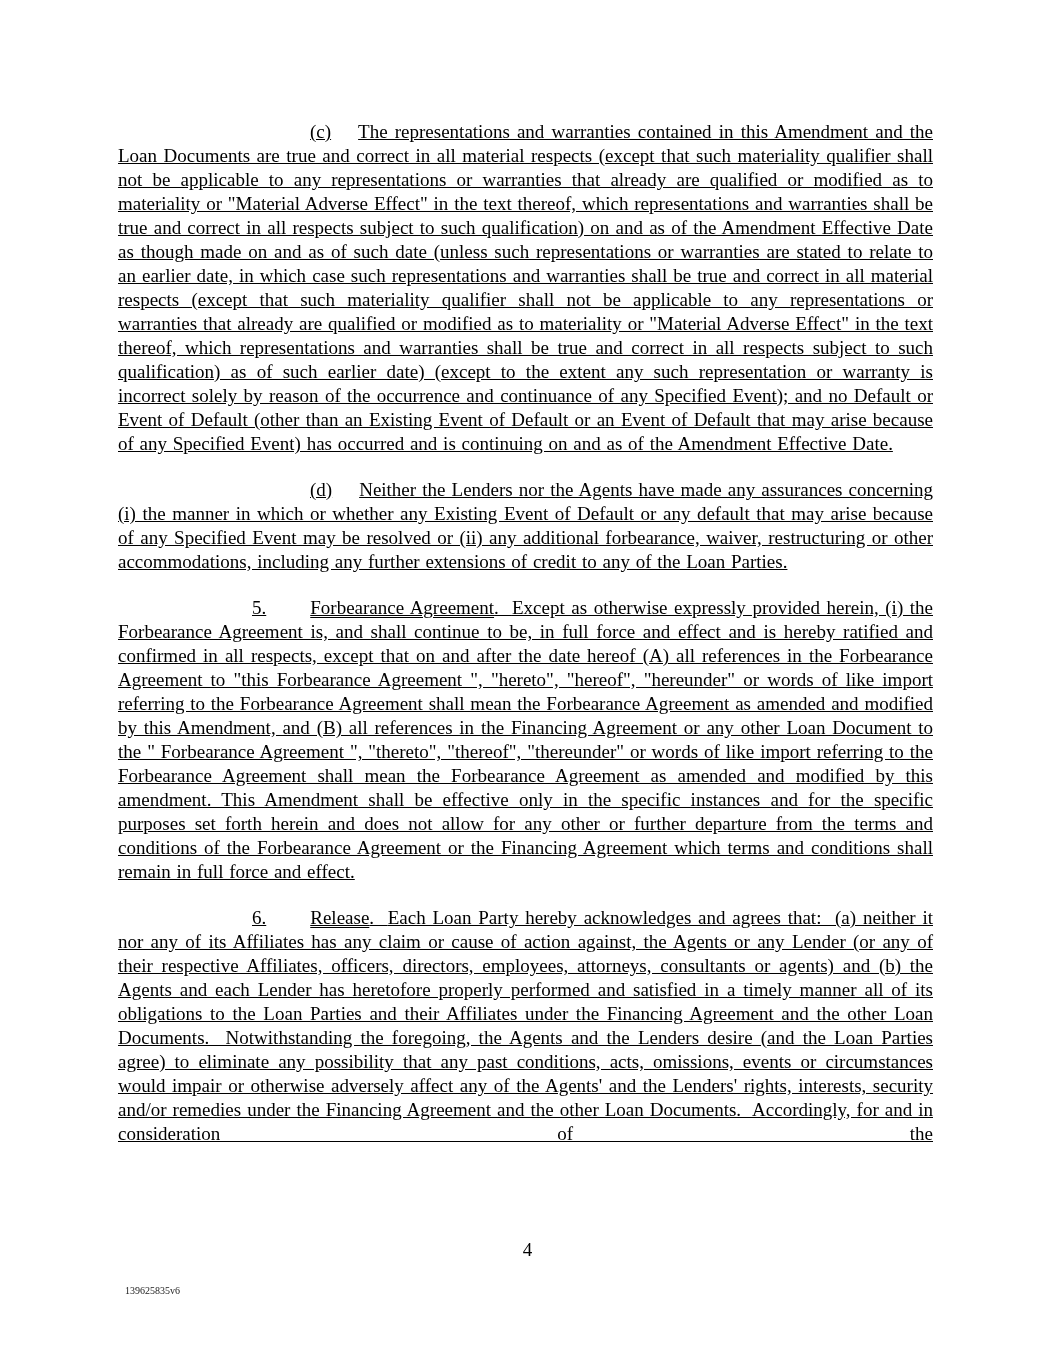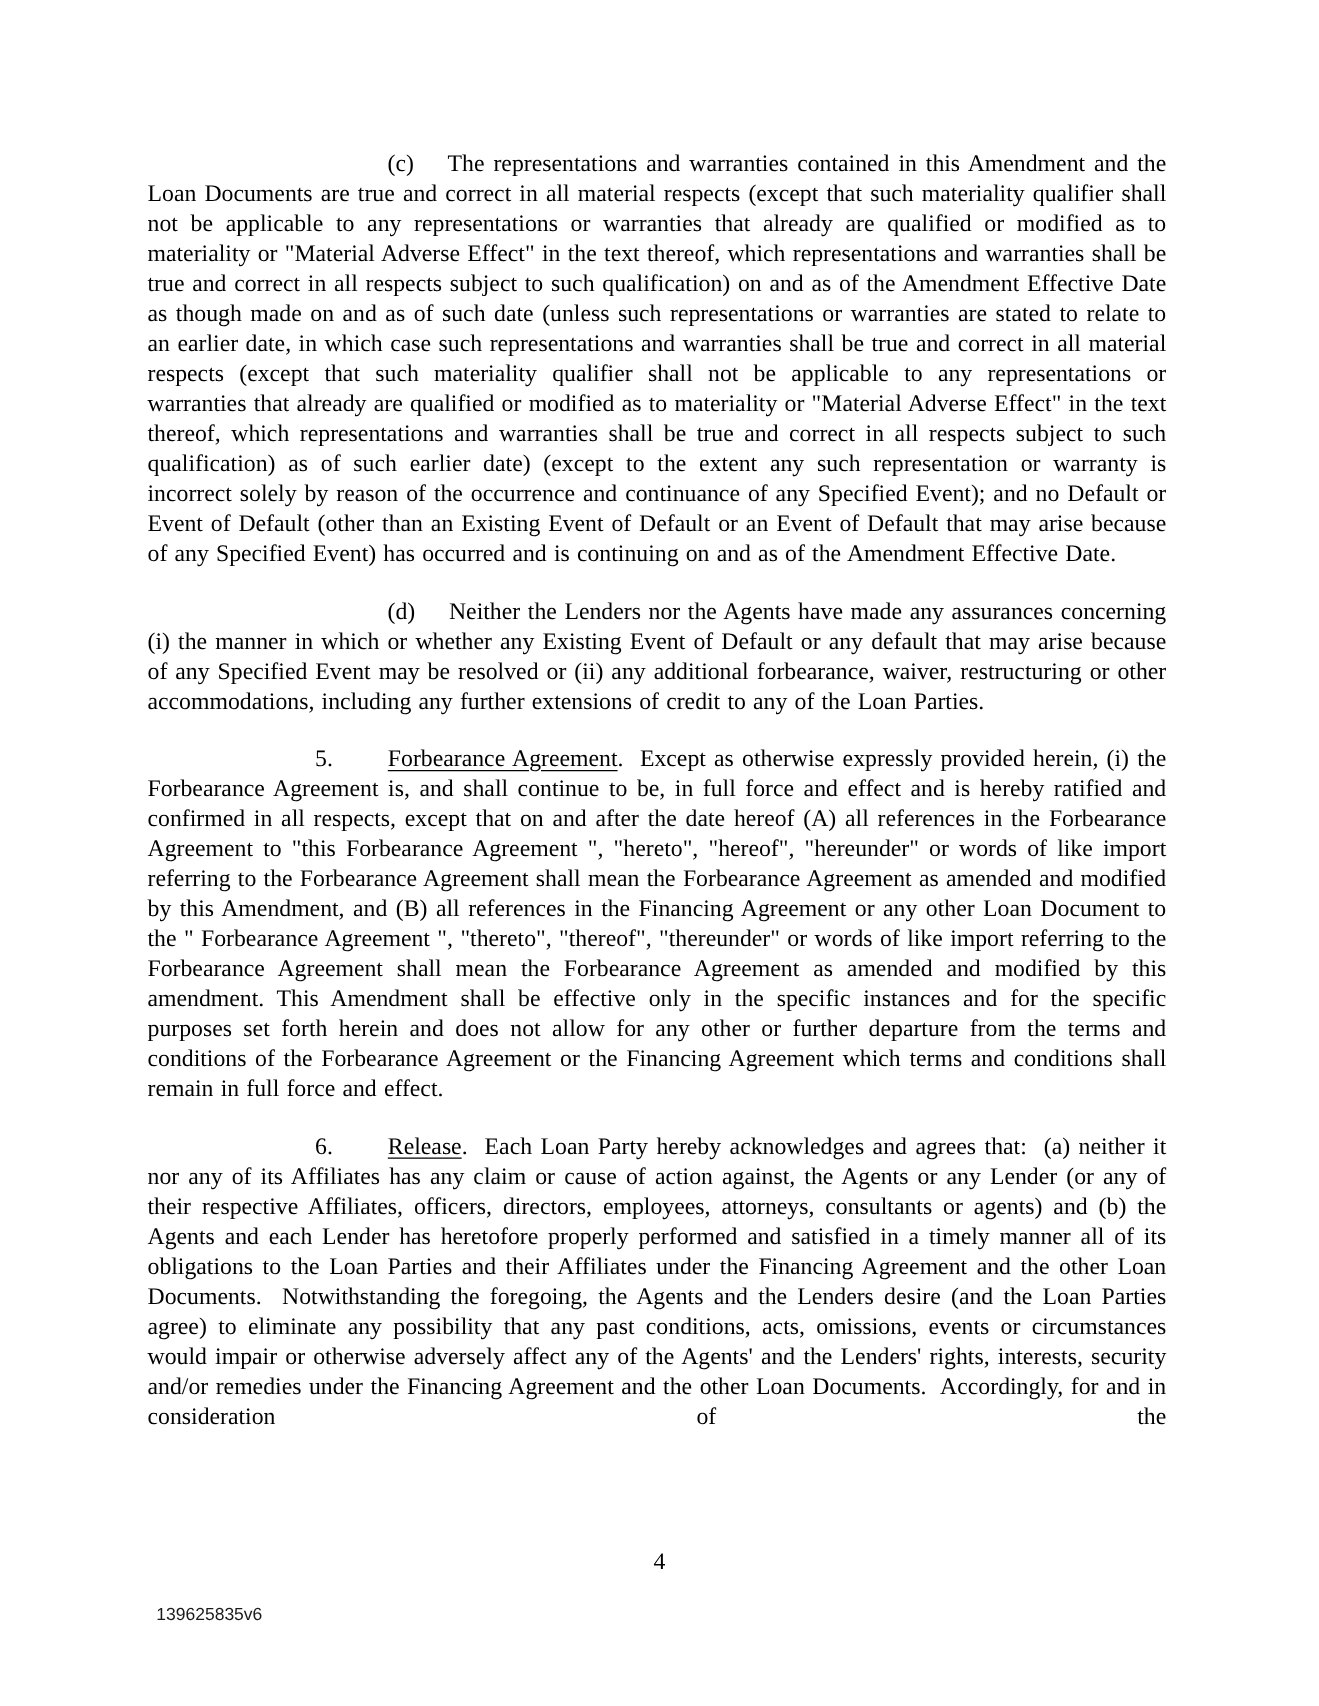--- a/index.html
+++ b/index.html
@@ -15,20 +15,21 @@
     background: #ffffff;
     font-family: "Liberation Serif", "DejaVu Serif", serif;
     color: #000000;
     overflow: hidden;
   }
   .content {
     position: absolute;
     left: 118px;
     top: 120px;
     width: 815px;
+    text-decoration: underline;
   }
   .para {
     font-size: 19px;
     line-height: 24px;
     text-align: justify;
     margin: 0 0 22px 0;
     word-spacing: 1px;
   }
   .para.lettered { text-indent: 192px; }
   .para.numbered { text-indent: 134px; margin-top: 18px; }
@@ -45,22 +46,22 @@
     left: 0;
     width: 100%;
     text-align: center;
     font-size: 19px;
     line-height: 24px;
   }
   .doc-footer {
     position: absolute;
     left: 125px;
     top: 1282px;
-    font-family: Liberation Sans, sans-serif;
-    font-size: 14px;
+    font-family: Liberation Serif, serif;
+    font-size: 10px;
     line-height: 18px;
     color: #1a1a1a;
   }
 </style>
 </head>
 <body>
 
 <div class="page">
   <div class="content">
 

